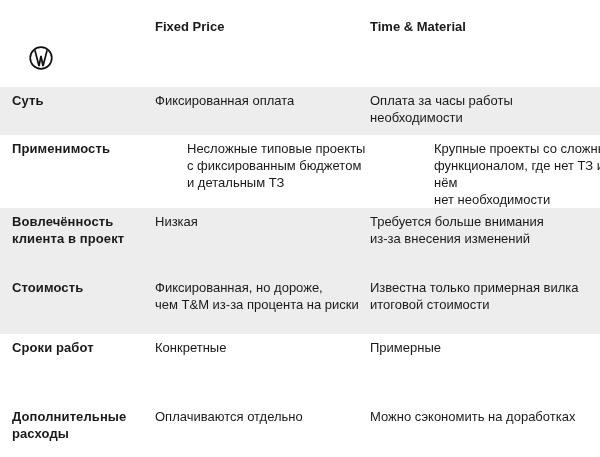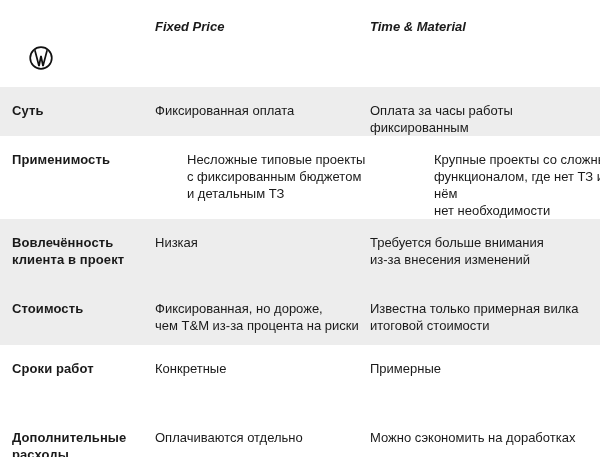--- a/index.html
+++ b/index.html
@@ -16,35 +16,35 @@
     color: var(--text, #1a1a1a);
     overflow: hidden;
   }
   .row {
     display: grid;
     grid-template-columns: 155px 215px 230px;
     box-sizing: border-box;
   }
   .cell {
     box-sizing: border-box;
-    padding-top: 15px;
+    padding-top: 5px;
     padding-right: 10px;
     font-size: 13px;
     line-height: 17px;
     white-space: pre-line;
     color: var(--text, #1a1a1a);
   }
   .c1 {
     padding-left: 12px;
     font-weight: bold;
     letter-spacing: 0.1px;
   }
   .stripe { background: var(--stripe, #ededed); }
   .header { min-height: 47px; }
-  .header .cell { font-weight: bold; padding-top: 18px; font-style: italic; }
+  .header .cell { font-weight: bold; padding-top: 18px; }
   .header .c1 { padding-top: 0; }
   .r1 { min-height: 48px; }
   .r2 { min-height: 72px; gap: 32px; }
   .r3 { min-height: 66px; }
   .r4 { min-height: 50px; }
   .r5 { min-height: 60px; }
   .r6 { min-height: 54px; margin-top: 19px; }
   .r7 { min-height: 60px; }
   .logo {
     display: inline-block;
@@ -68,21 +68,21 @@
         </svg>
       </span>
     </div>
     <div class="cell c2">Fixed Price</div>
     <div class="cell c3">Time &amp; Material</div>
   </div>
 
   <div class="row r1 stripe">
     <div class="cell c1">Суть</div>
     <div class="cell c2">Фиксированная оплата</div>
-    <div class="cell c3">Оплата за часы работы фиксированным</div>
+    <div class="cell c3">Оплата за часы работы необходимости</div>
   </div>
 
   <div class="row r2">
     <div class="cell c1">Применимость</div>
     <div class="cell c2">Несложные типовые проекты
 с фиксированным бюджетом
 и детальным ТЗ</div>
     <div class="cell c3">Крупные проекты со сложным
 функционалом, где нет ТЗ или в нём
 нет необходимости</div>

